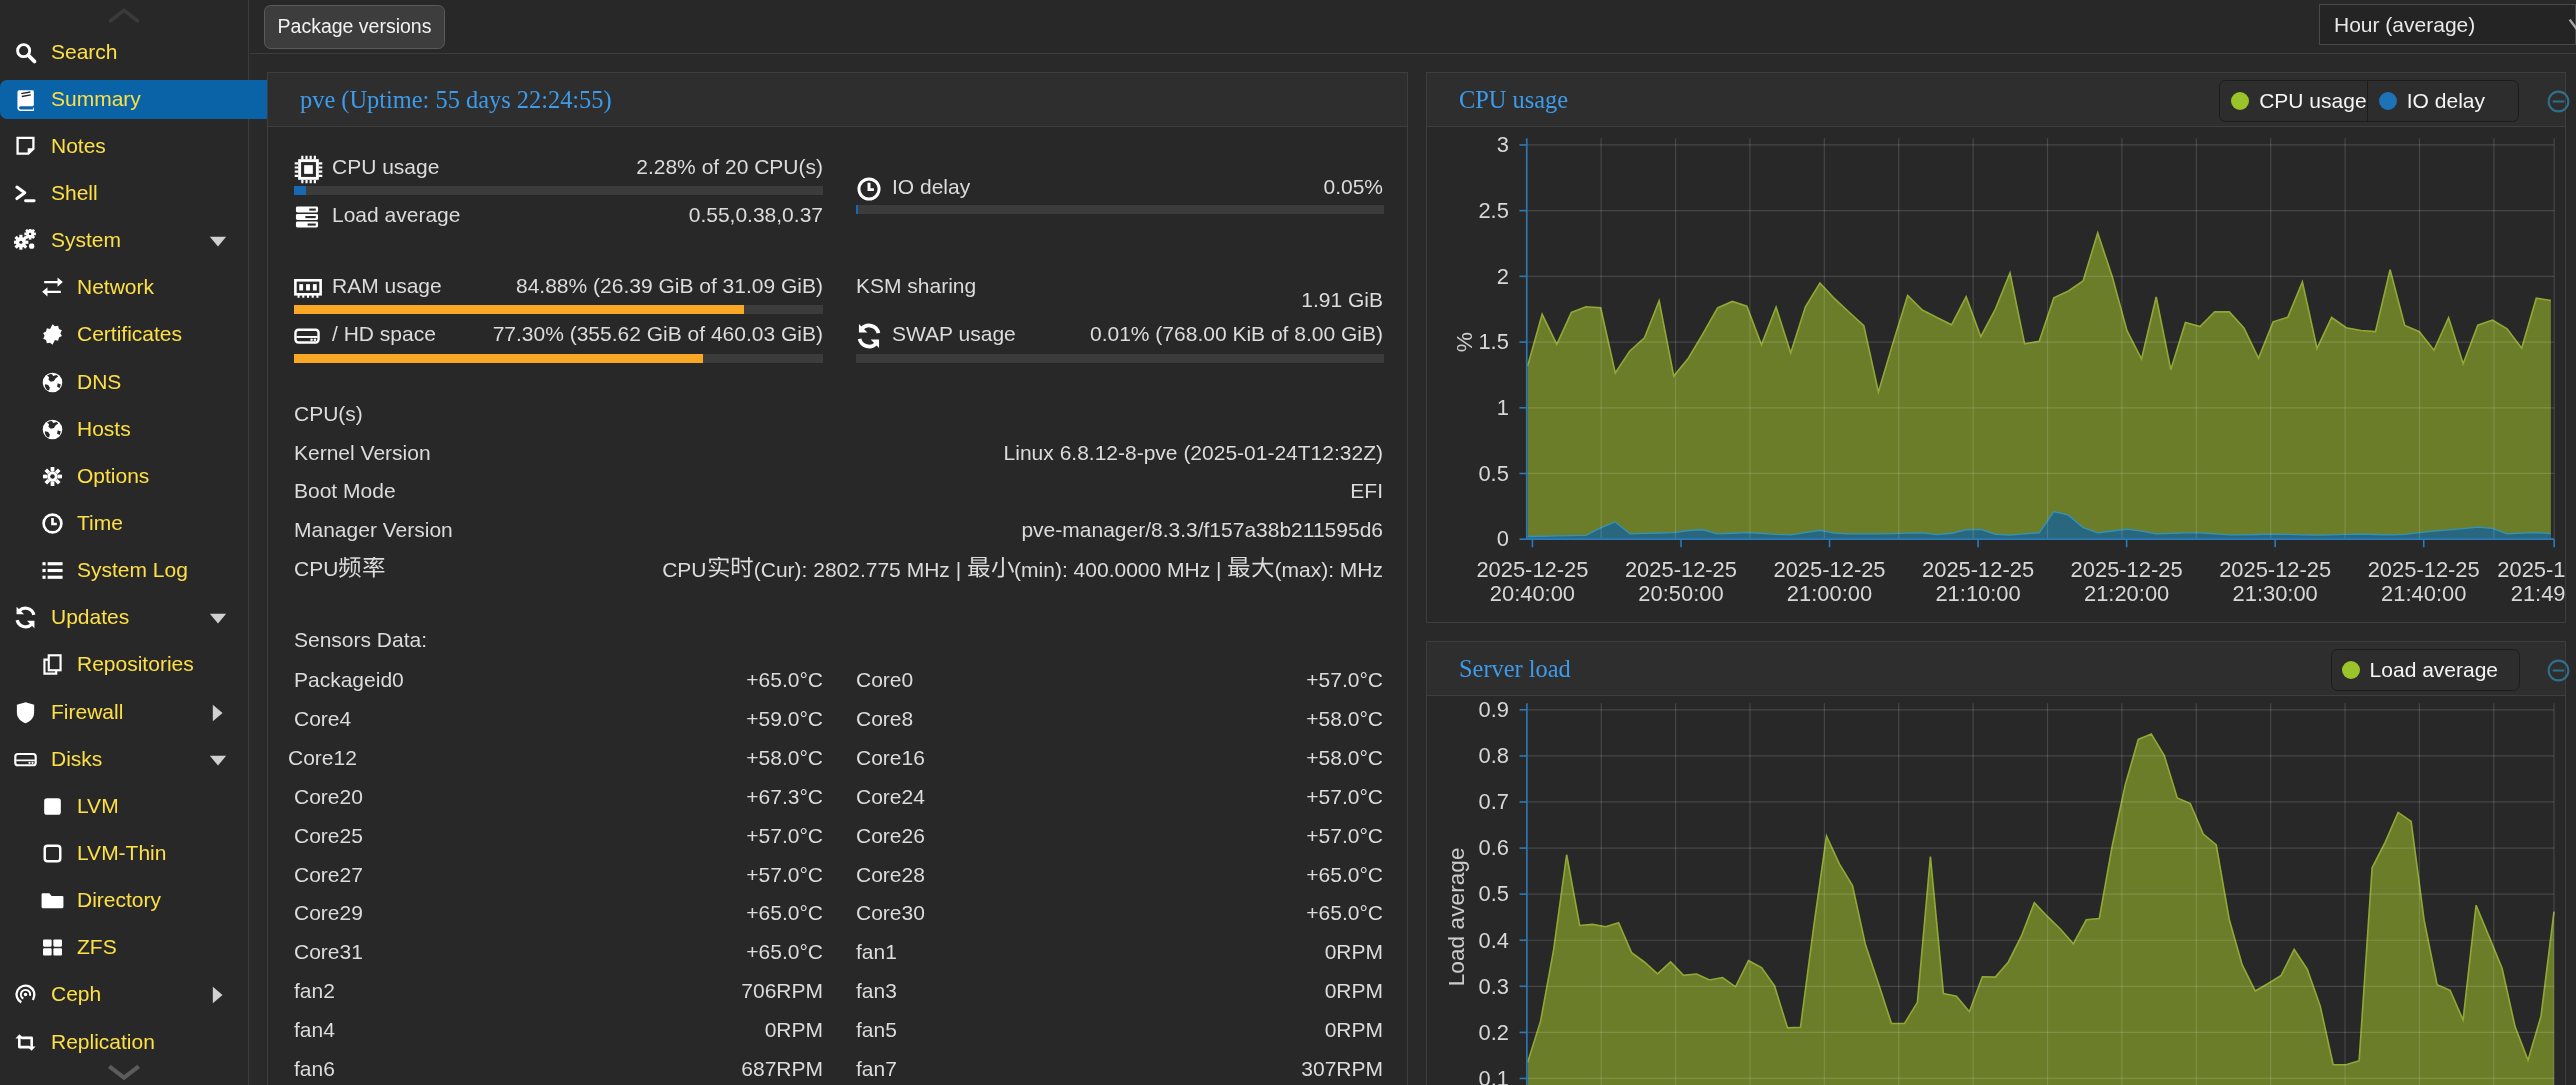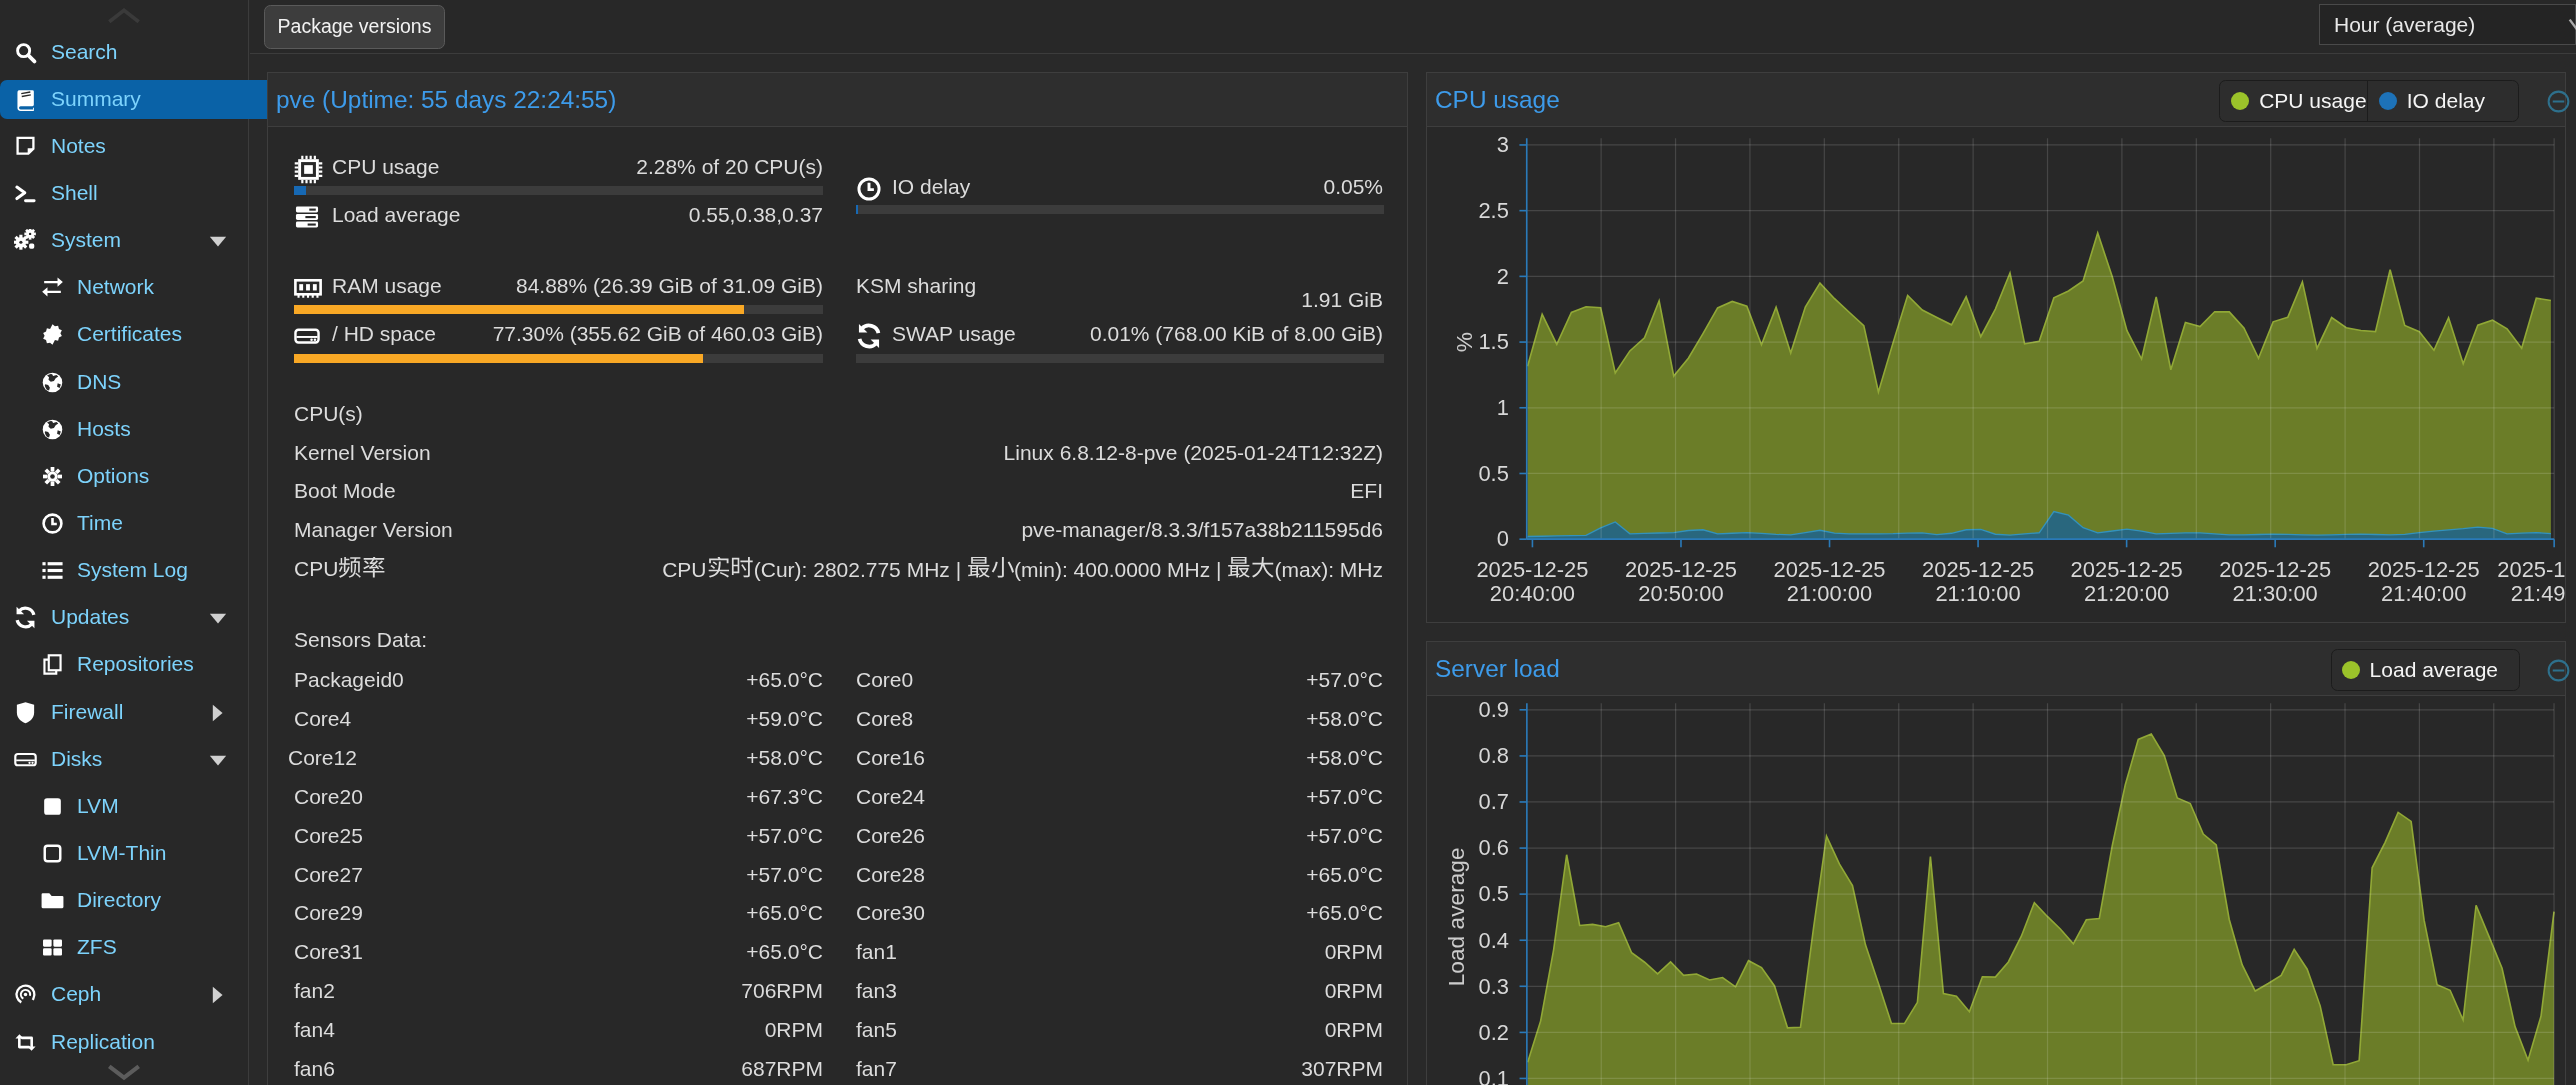--- a/index.html
+++ b/index.html
@@ -1,35 +1,35 @@
 <!DOCTYPE html>
 <html style="font-size:13px"><head><meta charset="utf-8"><style>
 * { margin:0; padding:0; box-sizing:border-box; }
 html,body { width:2576px; height:1085px; background:#292929;
   font-family:"Liberation Sans", sans-serif; overflow:hidden; }
 .abs { position:absolute; }
 #sidebar { position:absolute; left:0; top:0; width:249px; height:1085px;
   background:#282828; border-right:1.6px solid #3c3c3c; }
-.sbitem { position:absolute; left:0; width:278px; height:39px; color:#7dd3fc;
+.sbitem { position:absolute; left:0; width:278px; height:39px; color:#fde047;
   font-size:21px; display:flex; align-items:center; }
 .sbitem .ic { position:absolute; }
 .sbitem .tx { position:absolute; white-space:nowrap; }
 .caret { position:absolute; left:207px; }
 #toolbar { position:absolute; left:250px; top:0; width:2326px; height:54px;
   background:#282828; border-bottom:1.6px solid #3c3c3c; }
 .btn { position:absolute; left:14px; top:4.9px; width:181px; height:44px;
   background:#3d3d3d; border:1.6px solid #5a5a5a; border-radius:6.5px;
   color:#f2f2f2; font-size:19.5px; white-space:nowrap; display:flex; align-items:center; justify-content:center; }
 .combo { position:absolute; right:0px; top:4.1px; width:257px; height:41px;
   background:#242424; border:1.6px solid #4a4a4a; color:#e8e8e8; font-size:21px;
   display:flex; align-items:center; padding-left:14px; }
 .panel { position:absolute; background:#282828; border:1.6px solid #3e3e3e; }
 .phead { position:absolute; left:0; top:0; right:0; height:54px; background:#2e2e2e;
   border-bottom:1.6px solid #3e3e3e; display:flex; align-items:center; }
-.ptitle { color:#3d9bea; font-size:24.4px; margin-left:8px; white-space:nowrap; }
+.ptitle { color:#3d9bea; font-size:24.4px; margin-left:32px; white-space:nowrap;font-family:Liberation Serif, serif; }
 .row { position:absolute; height:33px; color:#dcdcdc; font-size:21px; }
 .lab { position:absolute; white-space:nowrap; display:flex; align-items:center; }
 .val { position:absolute; white-space:nowrap; text-align:right; }
 .bar { position:absolute; height:9px; background:#3c3c3c; }
 .fill { position:absolute; left:0; top:0; height:9px; }
 .legend { position:absolute; background:#2d2d2d; border:1.6px solid #1c1c1c; border-radius:6.5px;
   display:flex; align-items:center; color:#f5f5f5; font-size:21px; }
 .lcell { display:flex; align-items:center; height:100%; padding-left:11.4px; white-space:nowrap; }
 .dot { width:18px; height:18px; border-radius:50%; margin-right:9.8px; flex:none; }
 </style></head><body>

